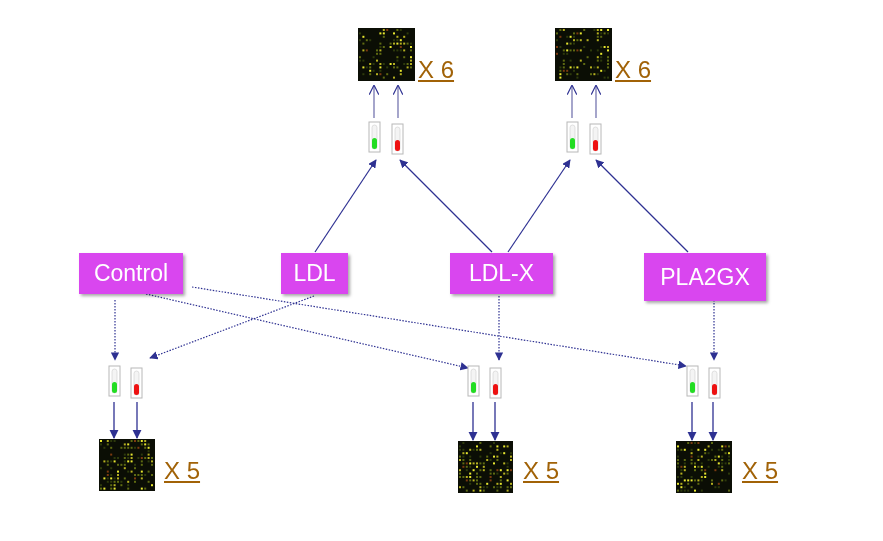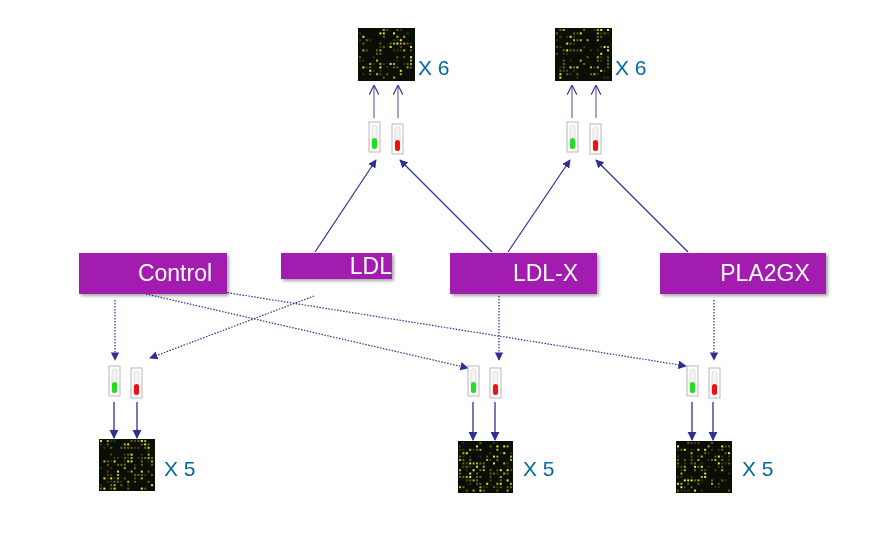--- a/index.html
+++ b/index.html
@@ -1,24 +1,24 @@
 <!DOCTYPE html>
 <html><head>
 <meta charset="utf-8">
 <style>
   html, body { margin:0; padding:0; background:#ffffff; }
   body { width:883px; height:541px; position:relative; overflow:hidden;
          font-family:"Liberation Sans", sans-serif; }
   #canvas { position:absolute; left:0; top:0; width:883px; height:541px; }
-  .box { position:absolute; background:#a21caf; color:#fff;
+  .box { position:absolute; background:#d946ef; color:#fff;
          font-family:"Liberation Sans", sans-serif; font-size:23px;
          display:flex; align-items:center; justify-content:center;
-         box-shadow:2px 2px 3px rgba(0,0,0,0.35);padding-left:44px; }
+         box-shadow:2px 2px 3px rgba(0,0,0,0.35); }
   .mult { position:absolute; font-family:"Liberation Sans", sans-serif;
-          font-size:21px; color:#0369a1; }
+          font-size:24px; color:#a16207;text-decoration:underline; }
 </style>
 </head>
 <body>
 
 <svg id="canvas" xmlns="http://www.w3.org/2000/svg" width="883" height="541" viewBox="0 0 883 541">
   <defs>
     <marker id="ah" viewBox="0 0 10 10" refX="9" refY="5" markerWidth="7" markerHeight="7" orient="auto-start-reverse">
       <path d="M0,0 L10,5 L0,10 z" fill="#2e3192"></path>
     </marker>
     <marker id="ahOpen" viewBox="0 0 10 10" refX="9" refY="5" markerWidth="8" markerHeight="8" orient="auto">
@@ -619,27 +619,27 @@
         <rect x="694.0" y="489.6" width="2" height="2" fill="#e8e830"></rect>
         <rect x="700.8" y="489.6" width="2" height="2" fill="#2d3a0c"></rect>
         <rect x="728.0" y="489.6" width="2" height="2" fill="#5e6a12"></rect>
       </g>
     </g>
 </svg>
 
 <div class="box" style="left:79px;top:253px;width:104px;height:41px;">
     <span>Control</span>
   </div>
-<div class="box" style="left:281px;top:253px;width:67px;height:26px;justify-content:flex-end;">
+<div class="box" style="left:281px;top:253px;width:67px;height:41px;">
     <span>LDL</span>
   </div>
 <div class="box" style="left:450px;top:253px;width:103px;height:41px;">
     <span>LDL-X</span>
   </div>
-<div class="box" style="left:644px;top:253px;width:122px;height:41px;margin-left:16px;">
+<div class="box" style="left:644px;top:253px;width:122px;height:48px;">
     <span>PLA2GX</span>
   </div>
 
 <div class="mult" style="left:418px;top:56px;">X 6</div>
 <div class="mult" style="left:615px;top:56px;">X 6</div>
 <div class="mult" style="left:164px;top:457px;">X 5</div>
 <div class="mult" style="left:523px;top:457px;">X 5</div>
 <div class="mult" style="left:742px;top:457px;">X 5</div>
 
 </body></html>

